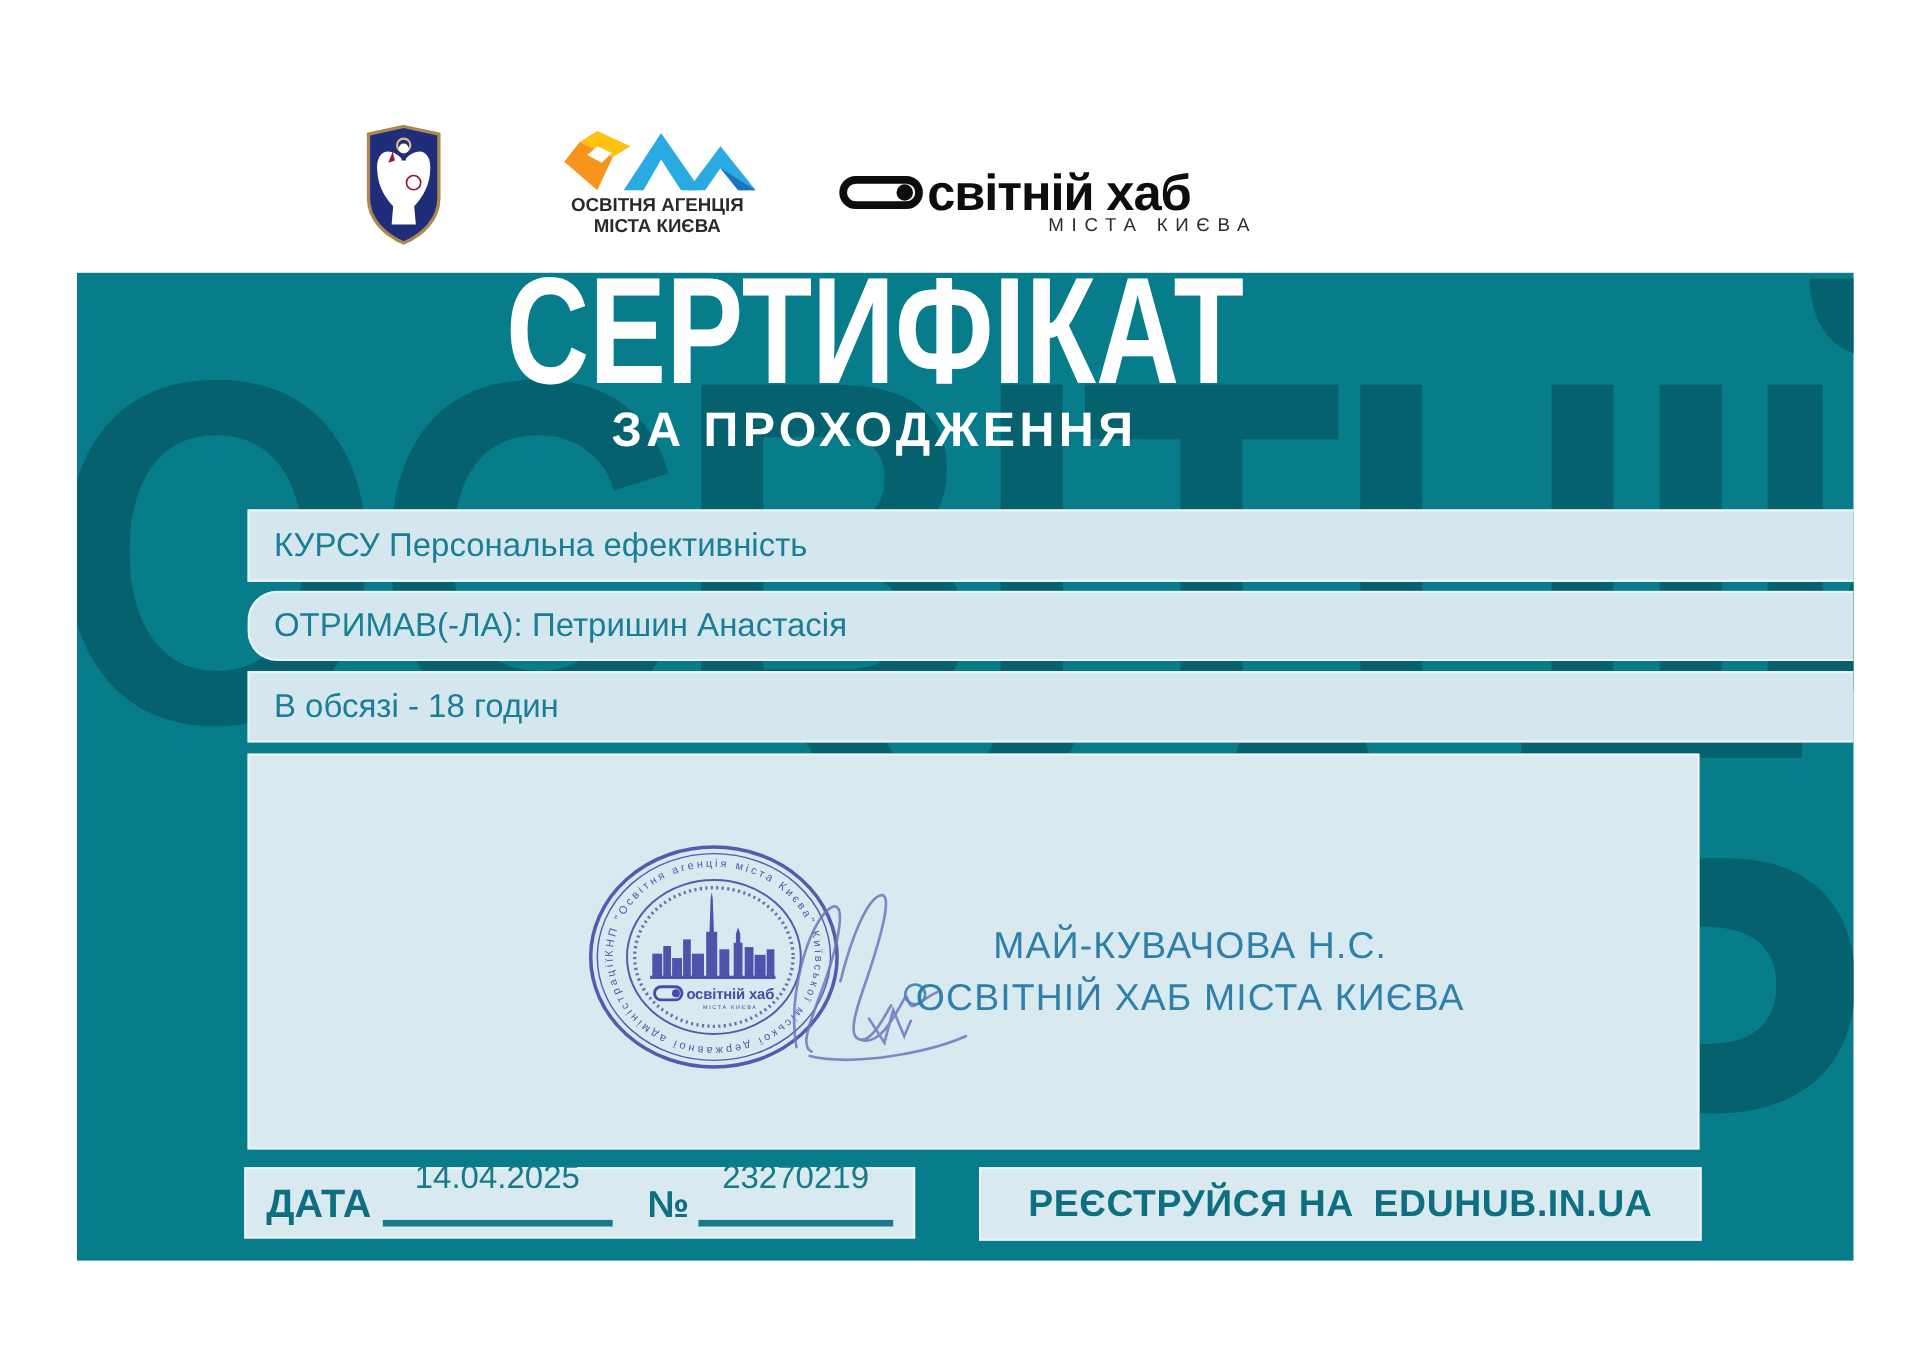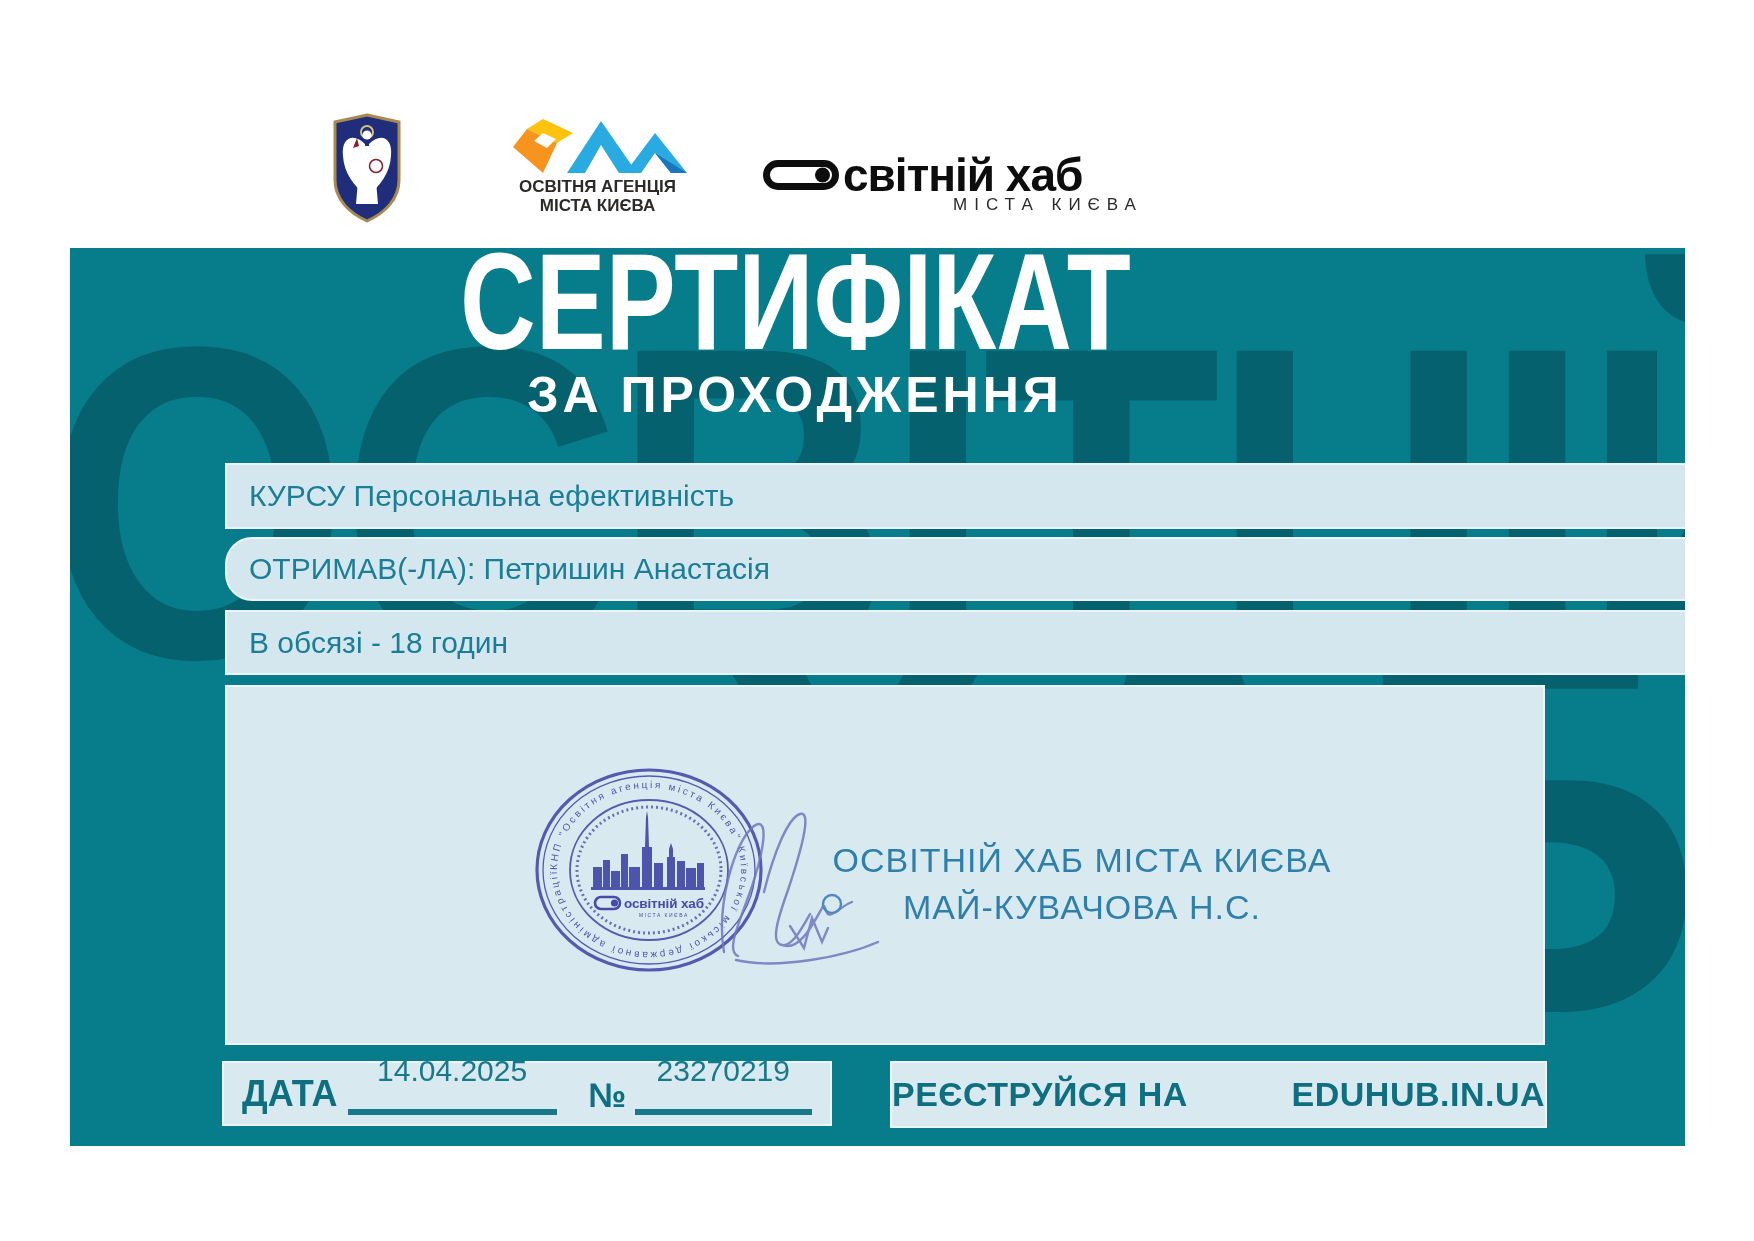--- a/index.html
+++ b/index.html
@@ -23,21 +23,21 @@
   .cert{position:absolute;left:70px;top:216px;width:1615px;height:898px;background:#077d8b;overflow:hidden;}
   .wm{position:absolute;font-weight:bold;color:#06616e;line-height:1;white-space:nowrap;
       transform:scaleX(.88);transform-origin:left top;z-index:1;user-select:none;}
   .wm1{left:-25px;top:32px;font-size:445px;letter-spacing:-12px;}
   .wm2{left:620px;top:290px;font-size:560px;letter-spacing:-14px;}
 
   .cert-title{position:absolute;left:0;top:-16px;width:1450px;text-align:center;z-index:2;
               font-weight:bold;font-size:138px;color:#ffffff;line-height:1;}
   .cert-title span{display:inline-block;transform:scaleX(.76);transform-origin:center;}
   .cert-subtitle{position:absolute;left:0;top:118px;width:1450px;text-align:center;z-index:2;
-                 font-weight:bold;font-size:50px;letter-spacing:4px;color:#ffffff;}
+                 font-weight:bold;font-size:44px;letter-spacing:4px;color:#ffffff;}
 
   .row{position:absolute;left:155px;width:1592px;background:#d5e7ee;z-index:3;
        border:2px solid rgba(255,255,255,.55);box-sizing:border-box;
        display:flex;align-items:center;padding-left:22px;
        font-size:30px;color:#1a7e96;}
   .row1{top:215px;height:66px;}
   .row2{top:289px;height:64px;border-radius:27px;}
   .row3{top:362px;height:65px;}
 
   .panel{position:absolute;left:155px;top:437px;width:1320px;height:360px;background:#d8e9ef;z-index:3;
@@ -50,21 +50,21 @@
            border:2px solid rgba(255,255,255,.55);box-sizing:border-box;
            display:flex;align-items:flex-end;padding:0 18px 9px 18px;}
   .dlabel{font-weight:bold;font-size:36px;color:#0e6f80;margin-right:10px;}
   .dval{border-bottom:6px solid #17798a;text-align:center;font-size:30px;color:#17798a;padding-bottom:21px;}
   .dval.v1{width:212px;}
   .dval.v2{width:180px;}
   .numlbl{margin-left:32px;margin-right:8px;font-weight:bold;font-size:34px;color:#0e6f80;}
 
   .regbox{position:absolute;left:820px;top:813px;width:657px;height:67px;background:#d8e9ef;z-index:3;
           border:2px solid rgba(255,255,255,.55);box-sizing:border-box;
-          display:flex;align-items:center;justify-content:space-between;gap:18px;}
+          display:flex;align-items:center;justify-content:center;gap:18px;}
   .regbox span{font-weight:bold;font-size:34px;color:#0e6f80;letter-spacing:.5px;}
 </style>
 </head>
 <body>
 
 <div class="page">
 
   <div class="hdr-item" style="left:331px;top:80px;">
     <svg width="72" height="112" viewBox="0 0 72 112">
       <path d="M36,3 L68,10 V68 C68,87 54,101 36,109 C18,101 4,87 4,68 V10 Z" fill="#1f2d7b" stroke="#a8894f" stroke-width="3"></path>
@@ -162,22 +162,22 @@
             <path d="M237,137 C247,97 261,63 273,59 C286,55 273,99 261,135 C251,163 243,188 255,190 C265,192 275,173 283,159"></path>
             <path d="M255,190 C273,197 287,167 295,153 C299,145 297,163 305,159 C313,155 317,150 325,147"></path>
             <path d="M263,171 L277,193 L285,163 L295,187 L301,173"></path>
             <path d="M209,205 C251,215 319,201 351,187"></path>
             <circle cx="305" cy="149" r="9" stroke="#3a77b5"></circle>
           </g>
         </svg>
       </div>
 
       <div class="sig-block">
+        <div>МАЙ-КУВАЧОВА Н.С.</div>
         <div>ОСВІТНІЙ ХАБ МІСТА КИЄВА</div>
-        <div>МАЙ-КУВАЧОВА Н.С.</div>
       </div>
     </div>
 
     <div class="datebox">
       <span class="dlabel">ДАТА</span>
       <span class="dval v1">14.04.2025</span>
       <span class="numlbl">№</span>
       <span class="dval v2">23270219</span>
     </div>
 

